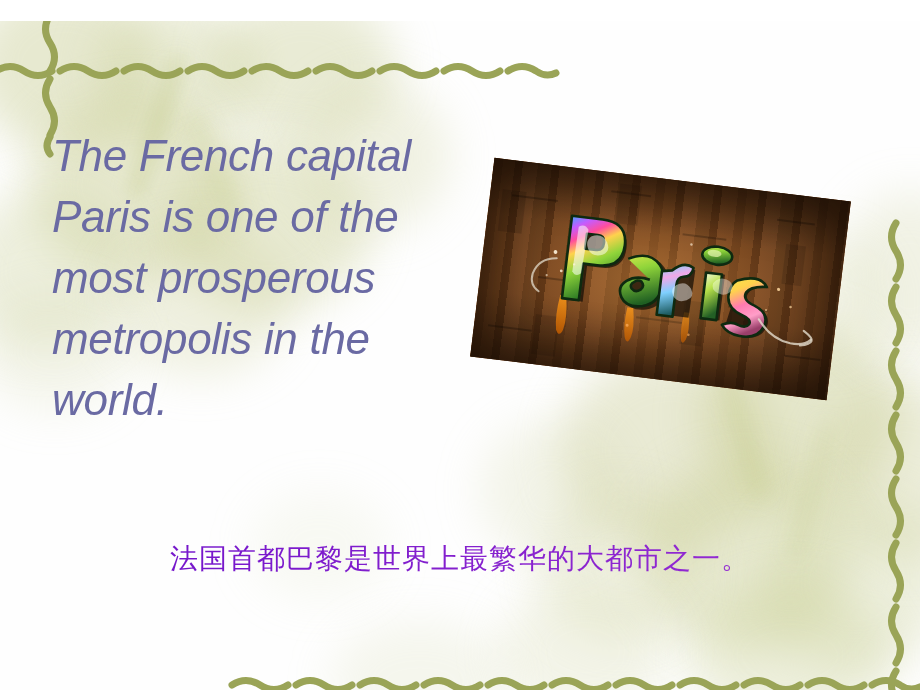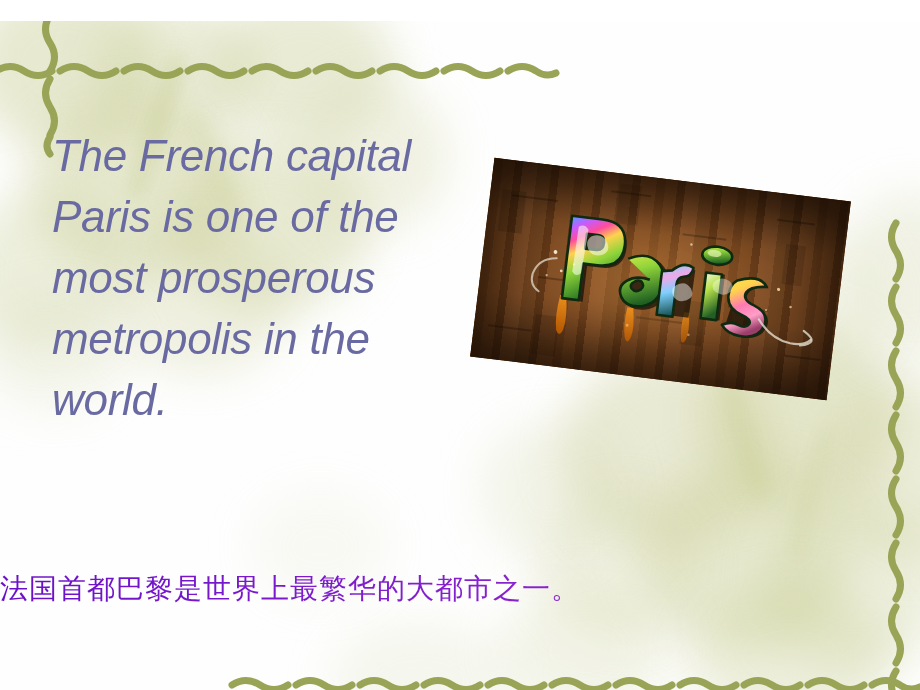--- a/index.html
+++ b/index.html
@@ -58,21 +58,21 @@
   #photo-vig{
     position:absolute;inset:0;
     box-shadow:inset 0 0 46px 14px rgba(30,14,4,.62);
   }
   #paris-art{
     position:absolute;left:0;top:0;width:100%;height:100%;
   }
 
   
   #chinese{
-    position:absolute;left:0;top:548px;width:920px;
+    position:absolute;left:0;top:518px;width:920px;text-align:center;
     font-family:"DejaVu Serif","Liberation Serif",serif;
     font-size:28px;line-height:40px;letter-spacing:1px;
     background:linear-gradient(90deg,#6a0fc8 0%,#7a19cc 28%,#8a24cf 62%,#9b31d6 100%);
     -webkit-background-clip:text;background-clip:text;color:transparent;
     -webkit-text-fill-color:transparent;
   }
 </style>
 </head>
 <body>
 

